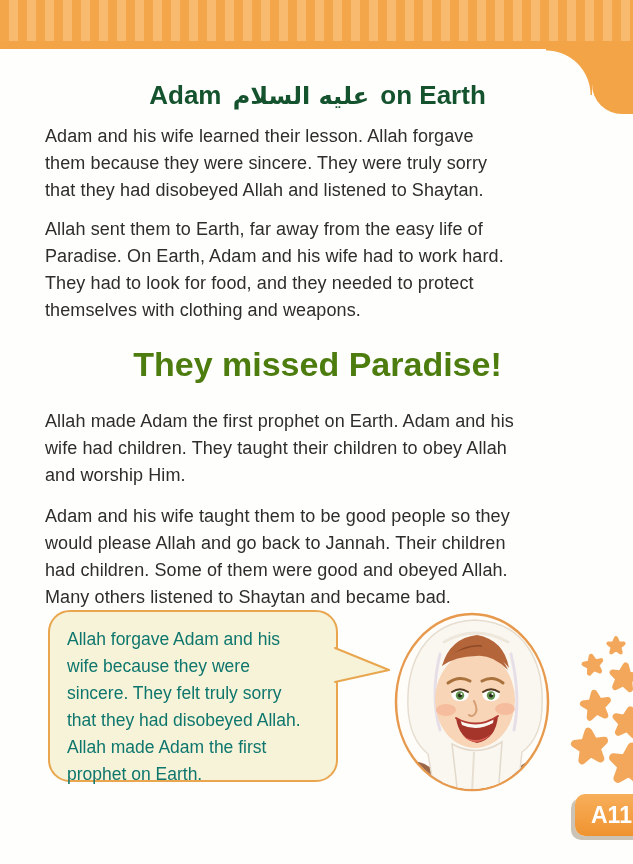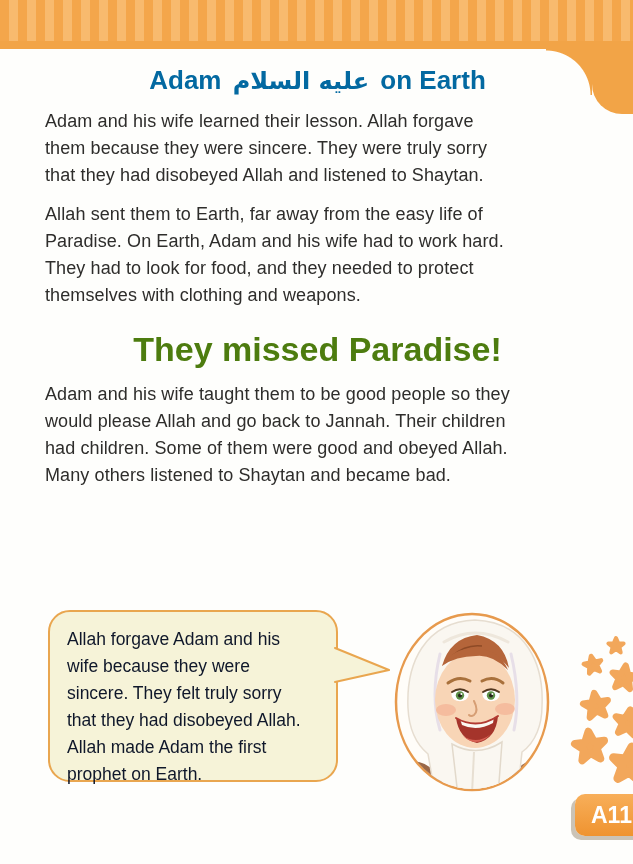--- a/index.html
+++ b/index.html
@@ -11,36 +11,36 @@
   
   .tab{position:absolute;top:0;right:0;width:41px;height:114px;
        background:#f2a447;border-bottom-left-radius:30px;z-index:1;}
   .stripes{position:absolute;top:0;left:0;width:100%;height:41px;z-index:2;
        background:repeating-linear-gradient(to right,#f4a64b 0 9px,#f8ba6e 9px 18px);}
   .band{position:absolute;top:41px;left:0;width:100%;height:8px;background:#f2a447;z-index:2;}
   .corner{position:absolute;top:49px;right:41px;width:46px;height:46px;z-index:1;
        background:radial-gradient(circle 46px at 0% 100%, rgba(242,164,71,0) 0 44px, #f2a447 45px);}
   
   .content{position:absolute;top:48px;left:45px;right:43px;z-index:3;}
-  .title{margin:16px 0 0 0;text-align:center;font-size:26px;line-height:32px;
-         font-weight:bold;color:#0369a1;}
+  .title{margin:31px 0 0 0;text-align:center;font-size:26px;line-height:32px;
+         font-weight:bold;color:#14532d;}
   .title .ar{font-family:"DejaVu Sans", sans-serif;font-size:24px;margin:0 4px;}
   .para{margin:12px 0 0 0;font-size:18px;line-height:27px;white-space:pre-line;
         letter-spacing:.1px;}
   .para.first{margin-top:11px;}
   .sub{margin:22px 0 0 0;text-align:center;font-size:34px;line-height:36px;
        font-weight:bold;color:#4d7c0f;}
   .para.after-sub{margin-top:26px;}
   .para.last{margin-top:14px;}
   
   .bubble{position:absolute;left:48px;top:610px;width:290px;height:172px;
           box-sizing:border-box;background:#f6f3d8;border:2px solid #e9a64f;
           border-radius:22px;z-index:4;}
   .bubble-text{padding:14px 6px 0 17px;font-size:17.5px;line-height:27px;
-          white-space:pre-line;color:#0f172a;}
+          white-space:pre-line;color:#0f766e;}
   .tail{position:absolute;left:334px;top:646px;z-index:5;}
   
   .girl{position:absolute;left:382px;top:612px;z-index:4;}
   
   .stars{position:absolute;left:562px;top:626px;z-index:3;overflow:visible;}
   
   .badge{position:absolute;left:575px;top:794px;width:75px;height:42px;z-index:6;
          background:linear-gradient(#f8af5a,#ef9330);border-radius:10px;
          box-shadow:-4px 4px 0 #cbc3b6;}
   .badge span{display:block;padding-left:16px;line-height:42px;font-size:23px;
@@ -62,20 +62,23 @@
     <p class="para first">Adam and his wife learned their lesson.  Allah forgave
 them because they were sincere. They were truly sorry
 that they had disobeyed Allah and listened to Shaytan.</p>
     <p class="para">Allah sent them to Earth, far away from the easy life of
 Paradise. On Earth, Adam and his wife had to work hard.
 They had to look for food, and they needed to protect
 themselves with clothing and weapons.</p>
 
     <h2 class="sub">They missed Paradise!</h2>
 
+    <p class="para after-sub">Allah made Adam the first prophet on Earth. Adam and his
+wife had children. They taught their children to obey Allah
+and worship Him.</p>
     <p class="para last">Adam and his wife taught them to be good people so they
 would please Allah and go back to Jannah. Their children
 had children. Some of them were good and obeyed Allah.
 Many others listened to Shaytan and became bad.</p>
   </div>
 
   <div class="bubble">
     <div class="bubble-text">Allah forgave Adam and his
 wife because they were
 sincere. They felt truly sorry

